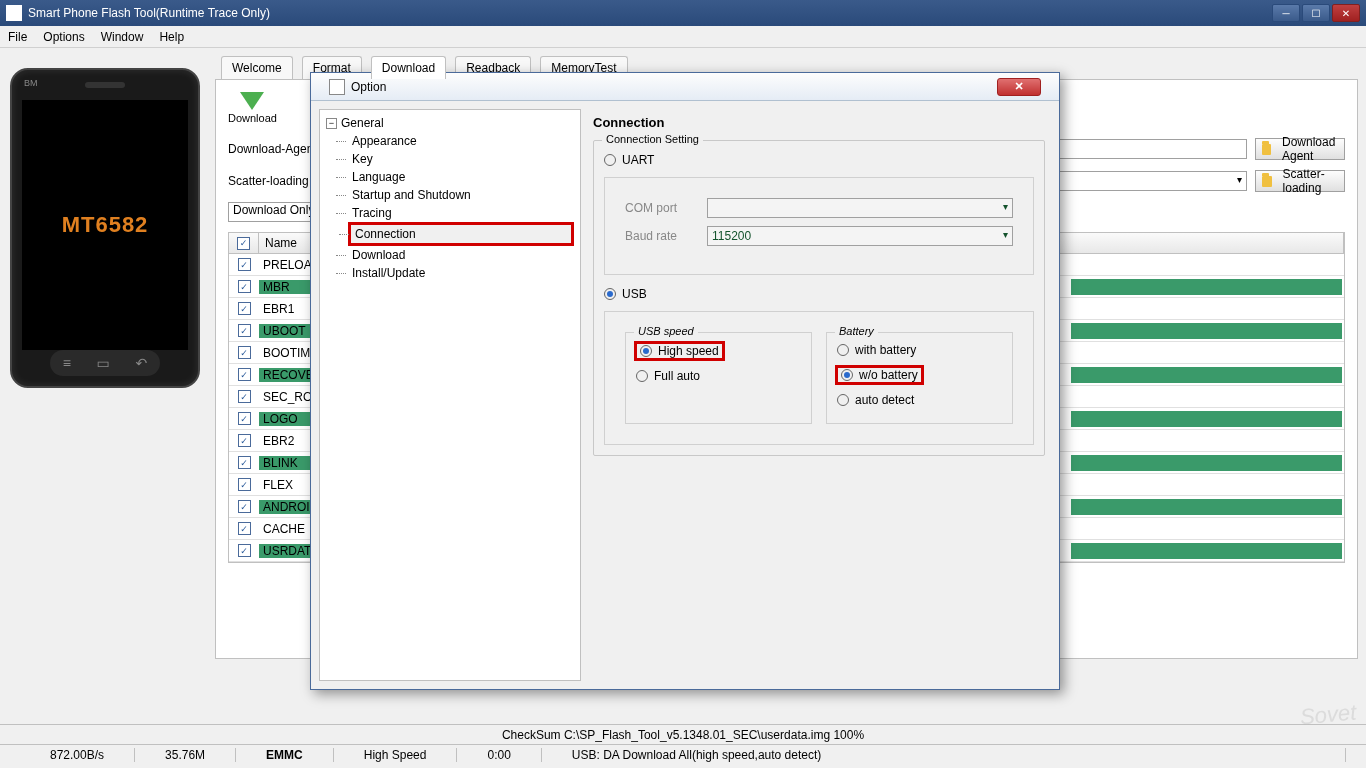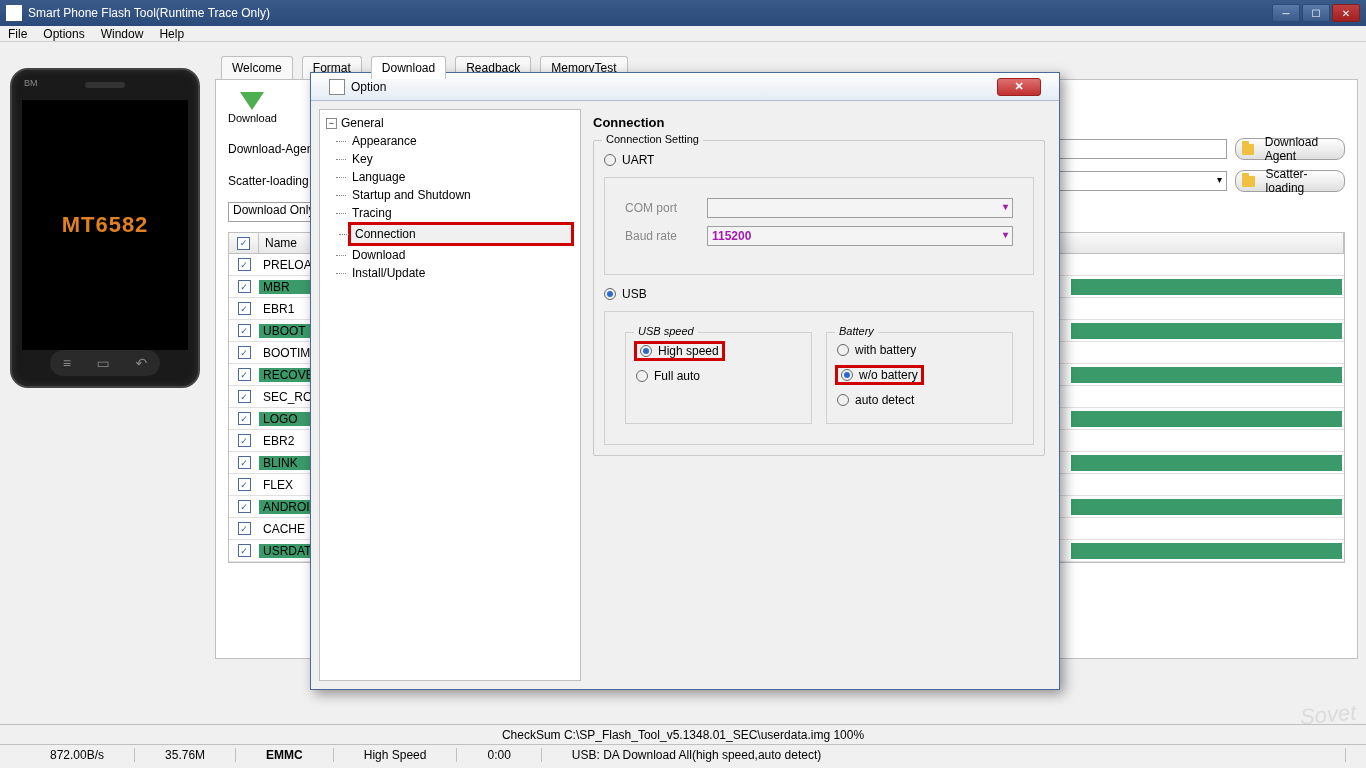--- a/index.html
+++ b/index.html
@@ -10,21 +10,21 @@
 
 
 .titlebar { height: 26px; background: linear-gradient(to bottom, #3a5a8a, #2a4a7a); display: flex; align-items: center; padding: 0 6px; color: #fff; }
 .titlebar .app-icon { width: 16px; height: 16px; background: #fff; margin-right: 6px; display: inline-block; }
 .titlebar .title { flex: 1; font-size: 12px; }
 .win-controls { display: flex; gap: 2px; }
 .win-btn { width: 28px; height: 18px; background: linear-gradient(to bottom, #5a7aaa, #3a5a8a); border: 1px solid #2a4a7a; border-radius: 2px; display: flex; align-items: center; justify-content: center; color: #fff; font-size: 10px; cursor: pointer; }
 .win-btn.close { background: linear-gradient(to bottom, #c04040, #a02020); border-color: #802020; }
 
 
-.menubar { height: 16px; background: #f0f0f0; display: flex; align-items: center; padding: 0 8px; gap: 16px; border-bottom: 1px solid #d0d0d0; }
+.menubar { height: 22px; background: #f0f0f0; display: flex; align-items: center; padding: 0 8px; gap: 16px; border-bottom: 1px solid #d0d0d0; }
 .menubar span { cursor: pointer; }
 
 
 .content { position: absolute; top: 48px; left: 0; right: 0; bottom: 26px; display: flex; }
 
 
 .phone-panel { width: 215px; padding: 20px 10px; }
 .phone { width: 190px; height: 320px; background: #1a1a1a; border-radius: 18px; border: 2px solid #444; position: relative; box-shadow: inset 0 0 8px rgba(255,255,255,0.1); }
 .phone .screen { position: absolute; top: 30px; left: 10px; right: 10px; height: 250px; background: #000; display: flex; align-items: center; justify-content: center; }
 .phone .screen-text { color: #e08020; font-size: 22px; font-weight: bold; letter-spacing: 1px; }
@@ -47,21 +47,21 @@
 
 .dl-toolbar { display: flex; gap: 20px; align-items: center; margin-bottom: 14px; }
 .dl-btn { display: flex; flex-direction: column; align-items: center; cursor: pointer; }
 .dl-btn .arrow { width: 0; height: 0; border-left: 12px solid transparent; border-right: 12px solid transparent; border-top: 18px solid #4caf50; margin-bottom: 2px; }
 .dl-btn .label { font-size: 11px; }
 
 
 .field-row { display: flex; align-items: center; gap: 8px; margin-bottom: 10px; }
 .field-row .label { width: 130px; }
 .field-row .input { flex: 1; height: 20px; border: 1px solid #a0a0a0; background: #fff; }
-.folder-btn { width: 110px; height: 22px; background: linear-gradient(to bottom, #fdfdfd, #e0e0e0); border: 1px solid #a0a0a0; border-radius: 9px; display: flex; align-items: center; gap: 11px; padding: 0 6px; cursor: pointer; }
+.folder-btn { width: 90px; height: 22px; background: linear-gradient(to bottom, #fdfdfd, #e0e0e0); border: 1px solid #a0a0a0; border-radius: 0; display: flex; align-items: center; gap: 11px; padding: 0 6px; cursor: pointer; }
 .folder-icon { width: 14px; height: 11px; background: #f0c040; border-radius: 1px; position: relative; }
 .folder-icon::before { content: ""; position: absolute; top: -3px; left: 0; width: 7px; height: 3px; background: #f0c040; border-radius: 1px 1px 0 0; }
 
 .combo { flex: 0 0 140px; height: 20px; border: 1px solid #a0a0a0; background: #fff; position: relative; }
 .combo::after { content: "▾"; position: absolute; right: 4px; top: 2px; font-size: 10px; }
 
 
 .data-table { border: 1px solid #c0c0c0; }
 .data-table .header { display: flex; background: linear-gradient(to bottom, #fafafa, #e8e8e8); border-bottom: 1px solid #c0c0c0; }
 .data-table .header .cell { padding: 3px 6px; border-right: 1px solid #c0c0c0; }
@@ -106,21 +106,21 @@
 .settings-panel h3 { font-size: 13px; font-weight: bold; margin-bottom: 10px; }
 .groupbox { border: 1px solid #c8c8c8; border-radius: 2px; padding: 12px 10px 10px; margin-bottom: 12px; position: relative; }
 .groupbox .legend { position: absolute; top: -8px; left: 8px; background: #f0f0f0; padding: 0 4px; font-size: 11px; }
 .radio-row { display: flex; align-items: center; gap: 6px; margin-bottom: 10px; }
 .radio { width: 12px; height: 12px; border: 1px solid #666; border-radius: 50%; display: inline-flex; align-items: center; justify-content: center; }
 .radio.checked::after { content: ""; width: 6px; height: 6px; background: #2a6acc; border-radius: 50%; }
 .sub-group { border: 1px solid #d0d0d0; padding: 20px; margin-top: 6px; }
 .form-row { display: flex; align-items: center; gap: 12px; margin-bottom: 8px; }
 .form-row .flabel { width: 70px; color: #888; }
 .form-select { flex: 1; height: 20px; border: 1px solid #a0a0a0; background: #fff; position: relative; padding: 0 4px; display: flex; align-items: center; }
-.form-select.disabled { background: #f4f4f4; color: #a21caf; font-weight: bold; }
+.form-select.disabled { background: #f4f4f4; color: #14532d; }
 .form-select::after { content: "▾"; position: absolute; right: 4px; top: 2px; font-size: 10px; }
 .inner-groups { display: flex; gap: 14px; }
 .inner-groupbox { flex: 1; border: 1px solid #d0d0d0; padding: 10px 10px 6px; position: relative; }
 .inner-groupbox .ilegend { position: absolute; top: -8px; left: 8px; background: #f0f0f0; padding: 0 4px; font-size: 11px; font-style: italic; }
 .red-box-tight { outline: 3px solid #d00000; outline-offset: -1px; padding: 1px 4px; display: inline-flex; align-items: center; gap: 6px; }
 
 
 .watermark { position: absolute; right: 10px; bottom: 40px; color: rgba(200,200,200,0.5); font-size: 22px; font-style: italic; transform: rotate(-5deg); pointer-events: none; }
 </style>
 </head>

